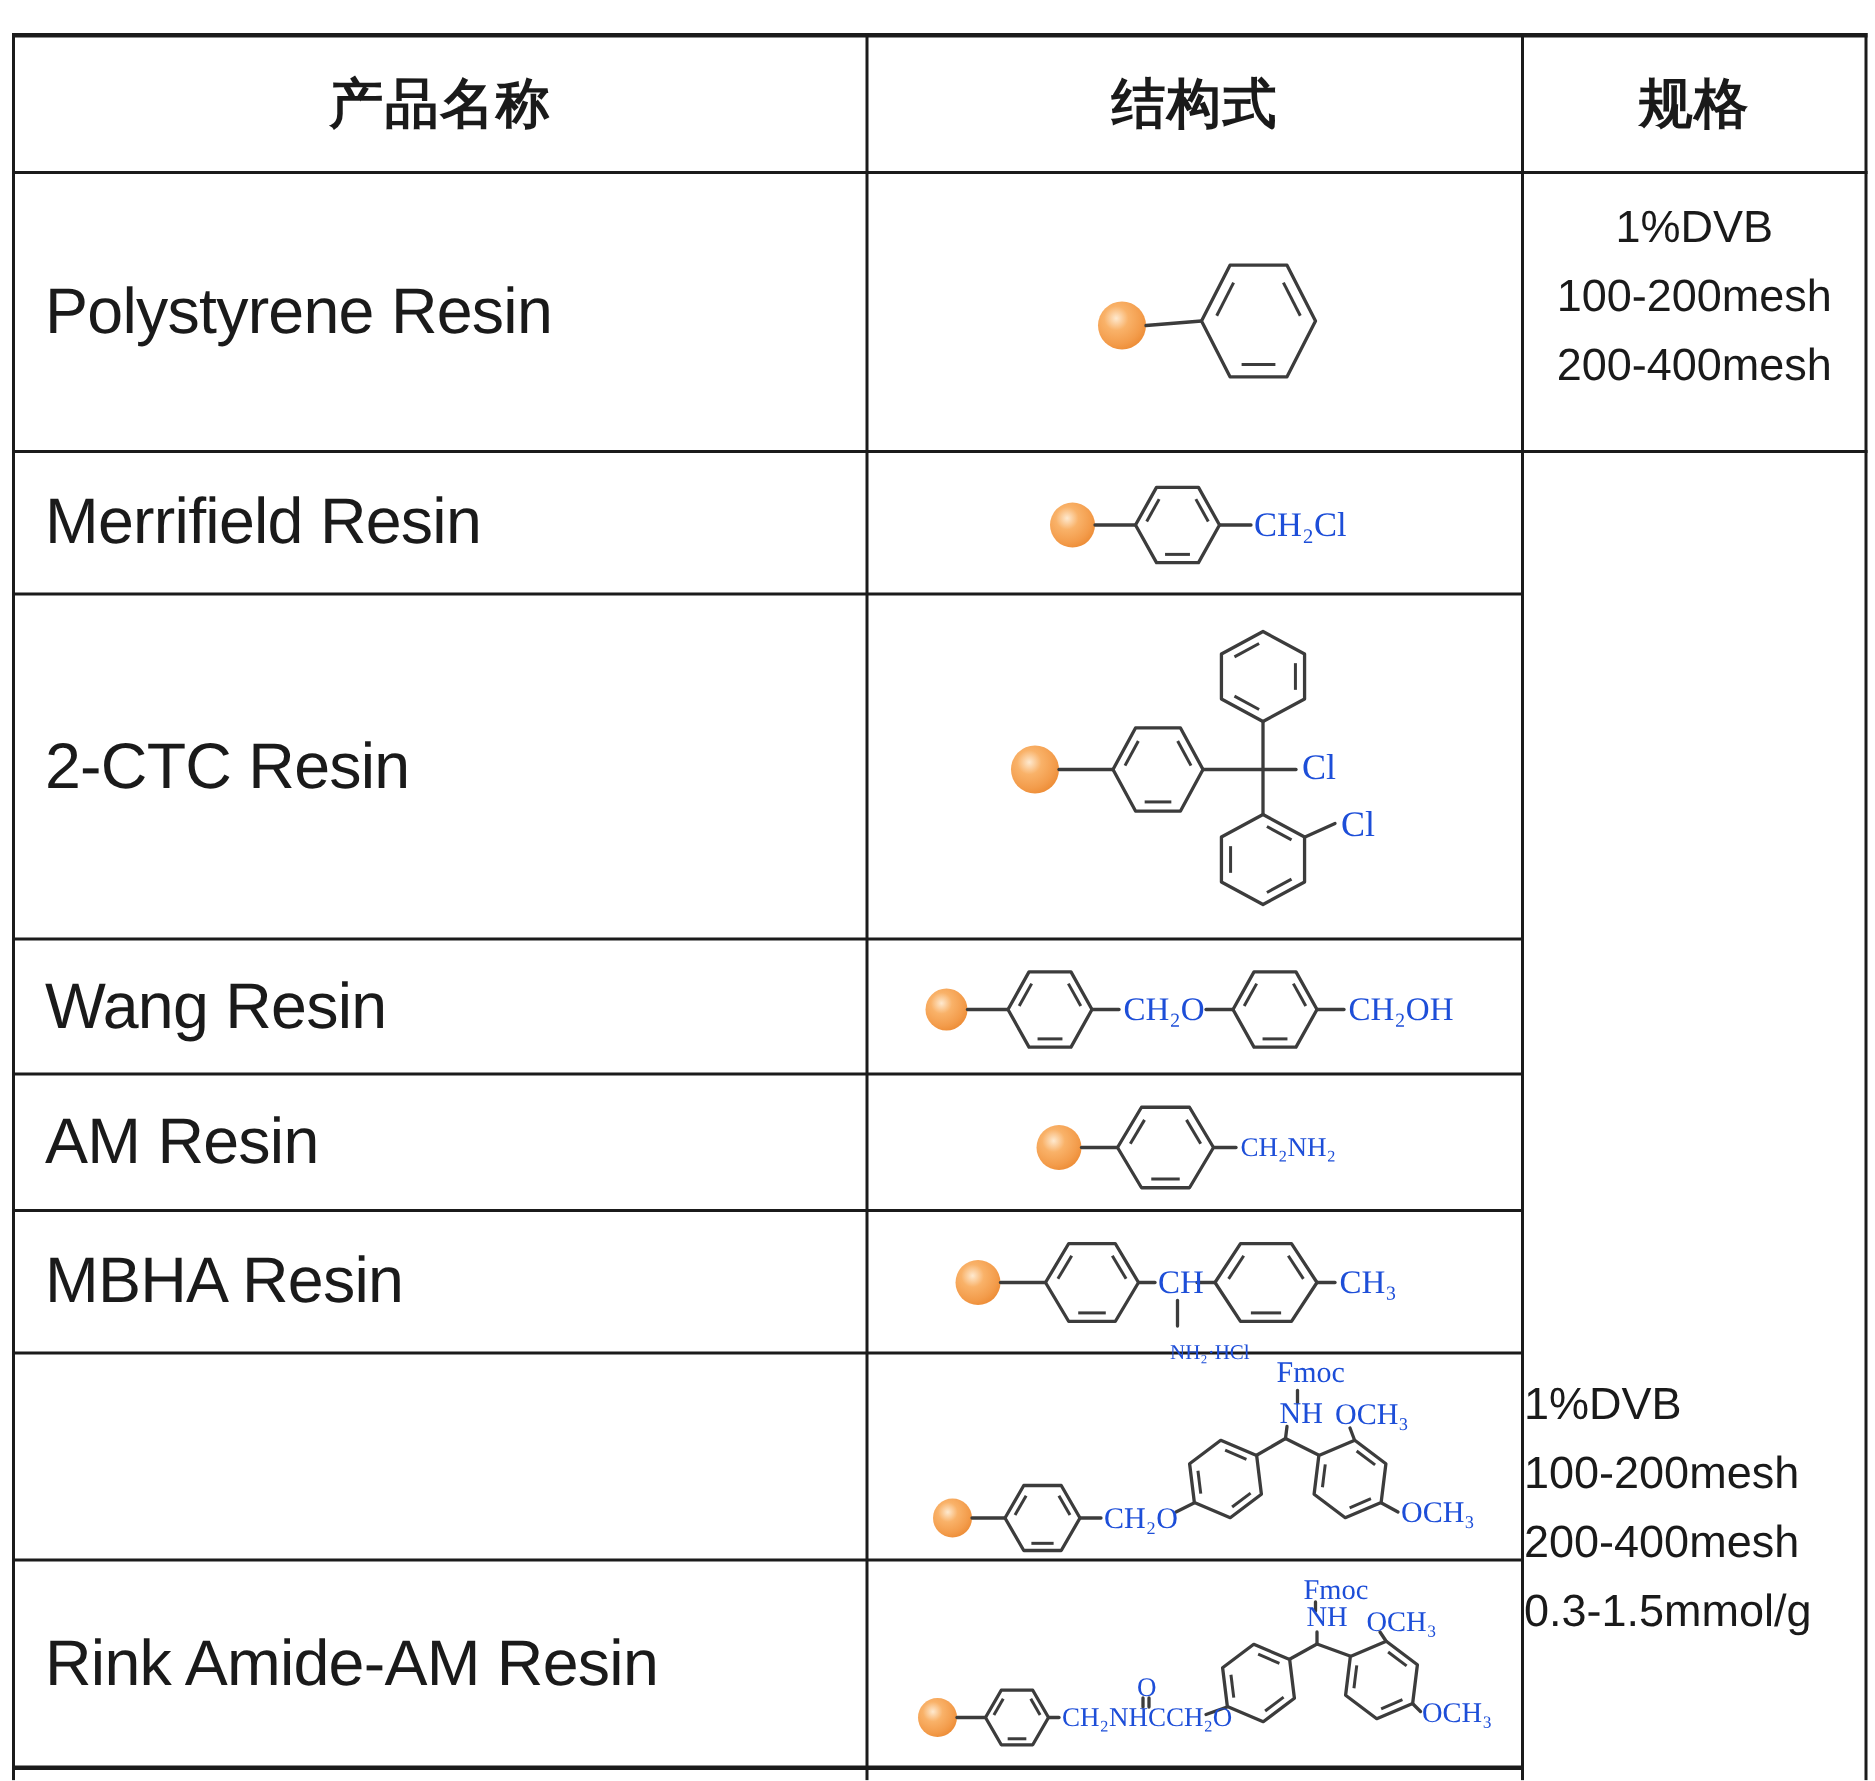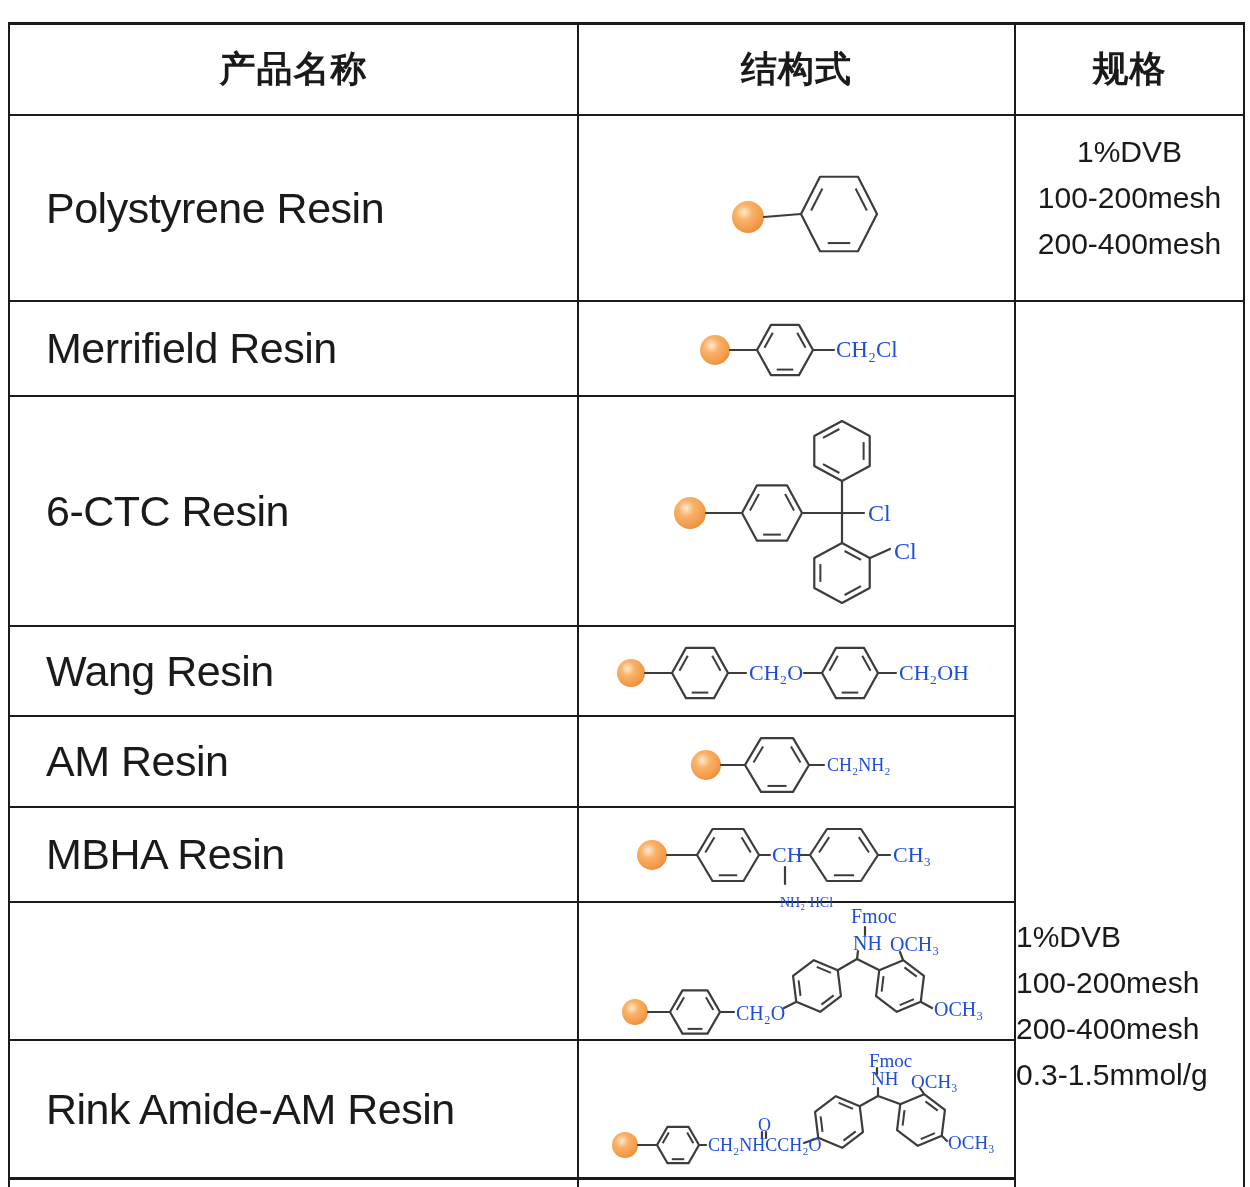--- a/index.html
+++ b/index.html
@@ -1,21 +1,21 @@
 <!DOCTYPE html>
 <html><head>
 <meta charset="utf-8">
 <style>
   html,body{margin:0;padding:0;background:#ffffff;}
   #canvas{position:relative;width:1250px;height:1187px;background:#ffffff;overflow:hidden;
           font-family:"Liberation Sans","DejaVu Sans",sans-serif;color:#1a1a1a;}
   .hl,.vl{position:absolute;background:#1b1b1b;}
   .cell{position:absolute;display:flex;align-items:center;}
   .hdr{justify-content:center;font-weight:bold;font-size:36px;letter-spacing:1px;border-radius:13px;}
-  .pname{padding-left:36px;font-size:43px;letter-spacing:-0.5px;}
+  .pname{padding-left:20px;font-size:43px;letter-spacing:-0.5px;}
   .specline{font-size:30px;line-height:46px;text-align:left;}
   .structwrap{position:absolute;width:438px;}
   .structwrap svg{position:absolute;left:0;top:0;}
   .fl{position:absolute;transform:translateY(-50%);white-space:nowrap;color:#1d4ed8;
       font-family:Liberation Serif, serif;}
 </style>
 </head>
 <body>
 
 <div id="canvas">
@@ -45,21 +45,21 @@
   <div class="vl" style="left:577px;top:22px;width:2px;height:1165px"></div>
   <div class="vl" style="left:1014px;top:22px;width:2px;height:1165px"></div>
   <div class="vl" style="left:1243px;top:22px;width:2px;height:1165px"></div>
 
   <div class="cell hdr" style="left:10px;top:25px;width:567px;height:89px">产品名称</div>
   <div class="cell hdr" style="left:579px;top:25px;width:435px;height:89px">结构式</div>
   <div class="cell hdr" style="left:1016px;top:25px;width:227px;height:89px">规格</div>
 
   <div class="cell pname" style="left:10px;top:116px;width:566px;height:184px">Polystyrene Resin</div>
   <div class="cell pname" style="left:10px;top:302px;width:566px;height:93px">Merrifield Resin</div>
-  <div class="cell pname" style="left:10px;top:397px;width:566px;height:228px">6-CTC Resin</div>
+  <div class="cell pname" style="left:10px;top:397px;width:566px;height:228px">2-CTC Resin</div>
   <div class="cell pname" style="left:10px;top:627px;width:566px;height:88px">Wang Resin</div>
   <div class="cell pname" style="left:10px;top:717px;width:566px;height:89px">AM Resin</div>
   <div class="cell pname" style="left:10px;top:808px;width:566px;height:93px">MBHA Resin</div>
   <div class="cell pname" style="left:10px;top:1041px;width:566px;height:136px">Rink Amide-AM Resin</div>
 
   <div class="cell" style="left:1016px;top:117px;width:227px;height:184px;flex-direction:column;justify-content:center;padding-bottom:22px;box-sizing:border-box">
     <div class="specline">1%DVB</div>
     <div class="specline">100-200mesh</div>
     <div class="specline">200-400mesh</div>
   </div>

